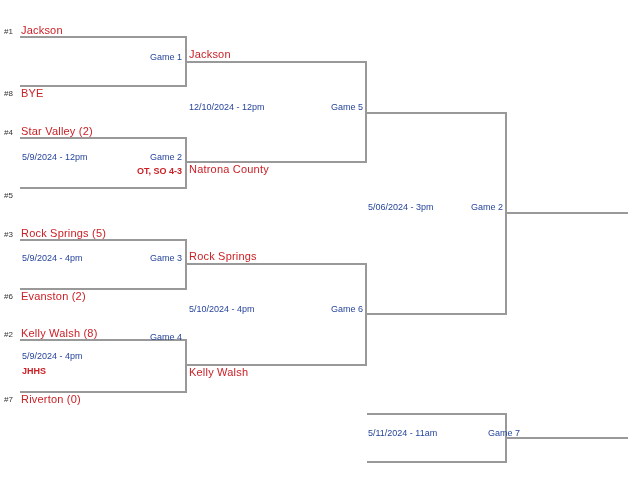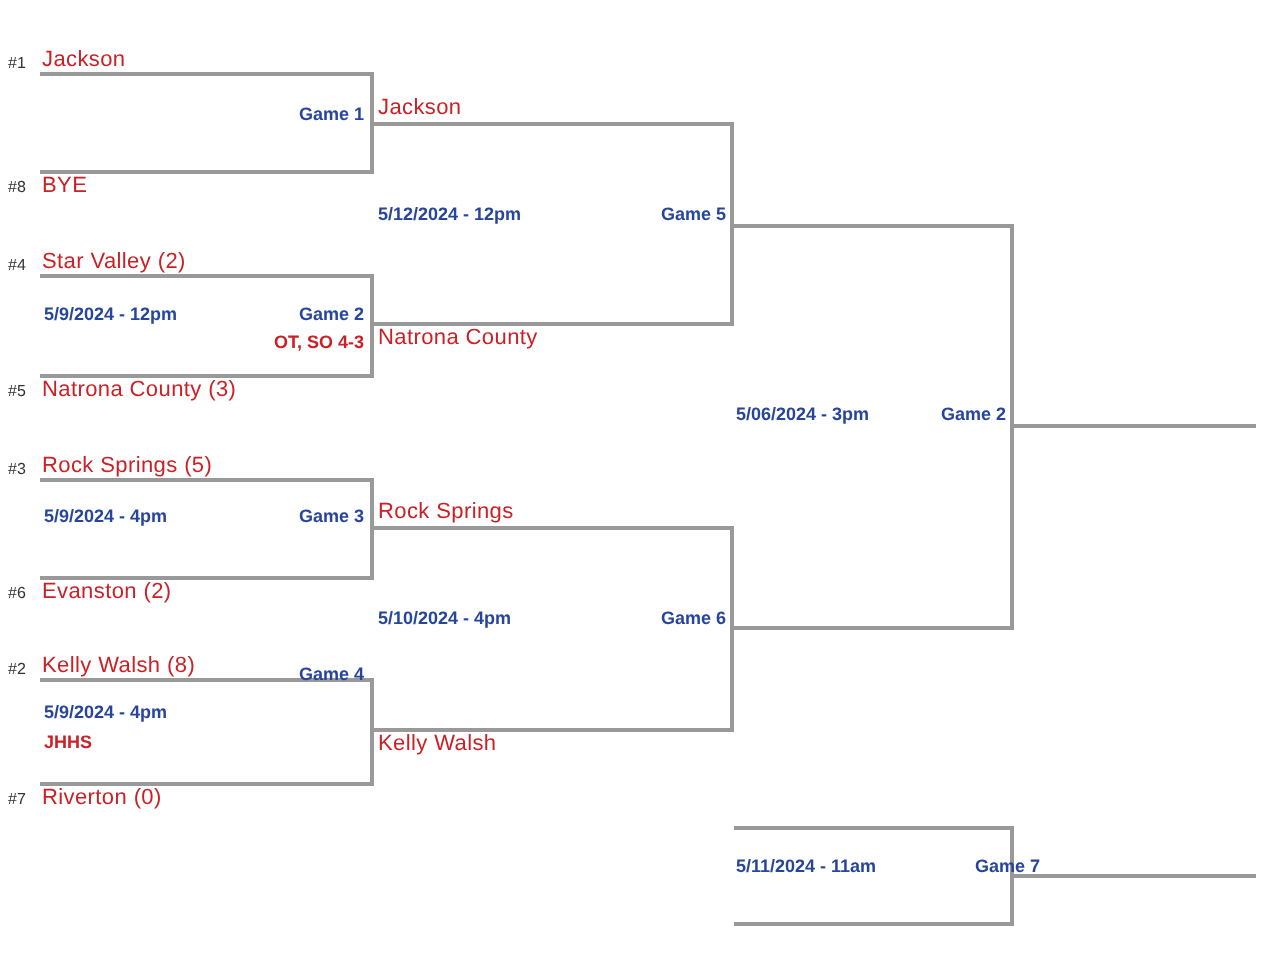--- a/index.html
+++ b/index.html
@@ -17,21 +17,21 @@
     position:absolute;color:var(--team,#cb2026);
     font-weight:normal;font-size:11px;line-height:12px;white-space:nowrap;
     letter-spacing:.2px;
   }
   .seed{
     position:absolute;color:var(--seed,#333);
     font-size:8px;line-height:9px;white-space:nowrap;
   }
   .lbl{
     position:absolute;color:var(--label,#27459c);
-    font-weight:bold;font-size:9px;line-height:10px;white-space:nowrap;
+    font-weight:normal;font-size:9px;line-height:10px;white-space:nowrap;
   }
   .note{
     position:absolute;color:var(--team,#cb2026);
     font-weight:bold;font-size:9px;line-height:10px;white-space:nowrap;text-align:center;
   }
 </style>
 </head>
 <body>
 
 <div class="bracket">
@@ -47,21 +47,20 @@
   <span class="lbl" style="right:458px;top:52px">Game 1</span>
   <span class="team" style="left:189px;top:48px">Jackson</span>
 
   <div class="h" style="left:20px;top:137px;width:167px"></div>
   <div class="h" style="left:20px;top:187px;width:167px"></div>
   <div class="v" style="left:185px;top:137px;height:52px"></div>
   <div class="h" style="left:185px;top:161px;width:182px"></div>
   <span class="seed" style="left:4px;top:128px">#4</span>
   <span class="team" style="left:21px;top:125px">Star Valley (2)</span>
   <span class="seed" style="left:4px;top:191px">#5</span>
-  <span class="team" style="left:21px;top:189px">Natrona County (3)</span>
   <span class="lbl" style="left:22px;top:152px">5/9/2024 - 12pm</span>
   <span class="lbl" style="right:458px;top:152px">Game 2</span>
   <span class="note" style="right:458px;top:166px">OT, SO 4-3</span>
   <span class="team" style="left:189px;top:163px">Natrona County</span>
 
   <div class="h" style="left:20px;top:239px;width:167px"></div>
   <div class="h" style="left:20px;top:288px;width:167px"></div>
   <div class="v" style="left:185px;top:239px;height:51px"></div>
   <div class="h" style="left:185px;top:263px;width:182px"></div>
   <span class="seed" style="left:4px;top:230px">#3</span>
@@ -80,21 +79,21 @@
   <span class="team" style="left:21px;top:327px">Kelly Walsh (8)</span>
   <span class="seed" style="left:4px;top:395px">#7</span>
   <span class="team" style="left:21px;top:393px">Riverton (0)</span>
   <span class="lbl" style="left:22px;top:351px">5/9/2024 - 4pm</span>
   <span class="lbl" style="right:458px;top:332px">Game 4</span>
   <span class="note" style="left:22px;top:366px">JHHS</span>
   <span class="team" style="left:189px;top:366px">Kelly Walsh</span>
 
   <div class="v" style="left:365px;top:61px;height:102px"></div>
   <div class="h" style="left:365px;top:112px;width:142px"></div>
-  <span class="lbl" style="left:189px;top:102px">5/12/2024 - 12pm</span>
+  <span class="lbl" style="left:189px;top:102px">12/10/2024 - 12pm</span>
   <span class="lbl" style="right:277px;top:102px">Game 5</span>
 
   <div class="v" style="left:365px;top:263px;height:103px"></div>
   <div class="h" style="left:365px;top:313px;width:142px"></div>
   <span class="lbl" style="left:189px;top:304px">5/10/2024 - 4pm</span>
   <span class="lbl" style="right:277px;top:304px">Game 6</span>
 
   <div class="v" style="left:505px;top:112px;height:203px"></div>
   <div class="h" style="left:505px;top:212px;width:123px"></div>
   <span class="lbl" style="left:368px;top:202px">5/06/2024 - 3pm</span>

